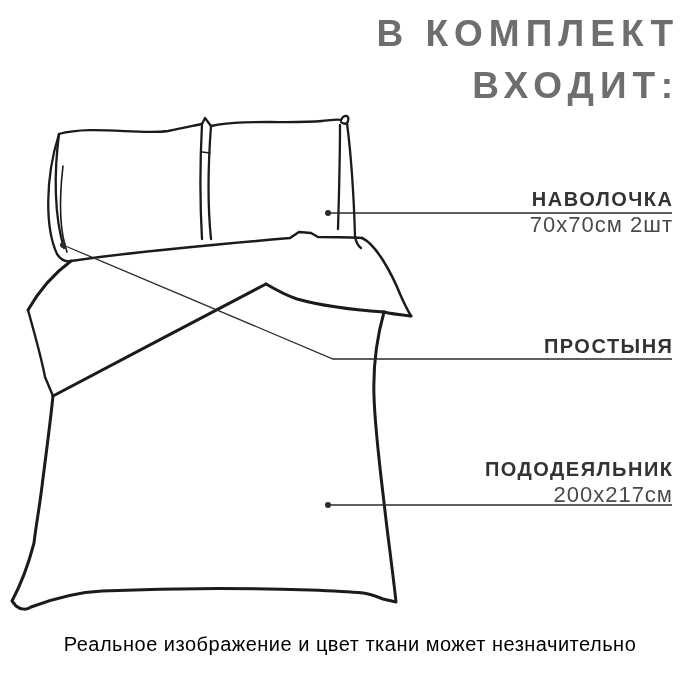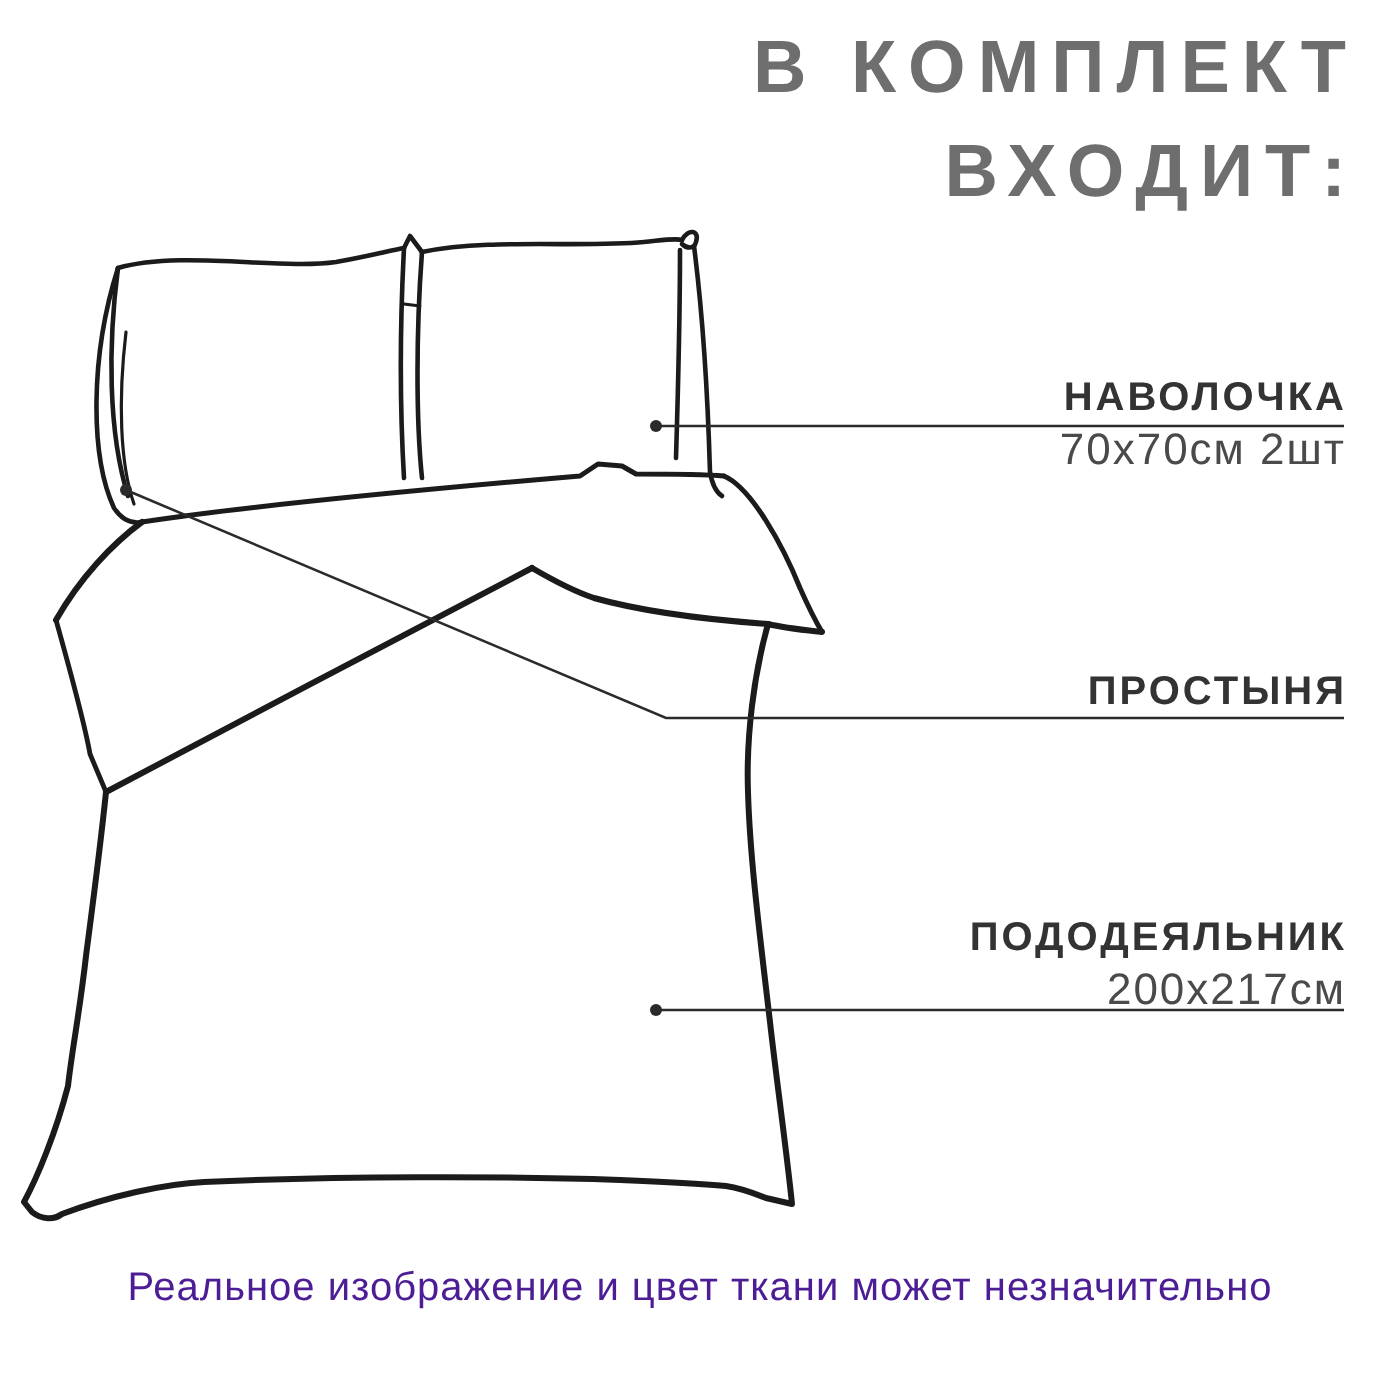--- a/index.html
+++ b/index.html
@@ -58,21 +58,21 @@
   }
   .pos-1 { top: 162px; }
   .pos-2 { top: 309px; }
   .pos-3 { top: 432px; }
   .note {
     position: absolute;
     top: 631px;
     left: 0;
     width: 700px;
     text-align: center;
-    color: #4c1d95;
+    color: #000000;
     font-size: 20px;
     font-weight: 400;
     line-height: 26px;
     letter-spacing: 0.5px;
   }
 </style>
 </head>
 <body>
 
 <div class="canvas">

